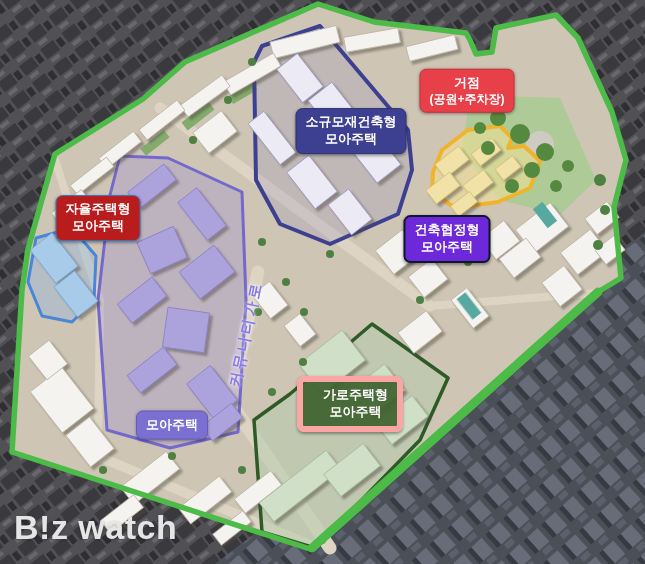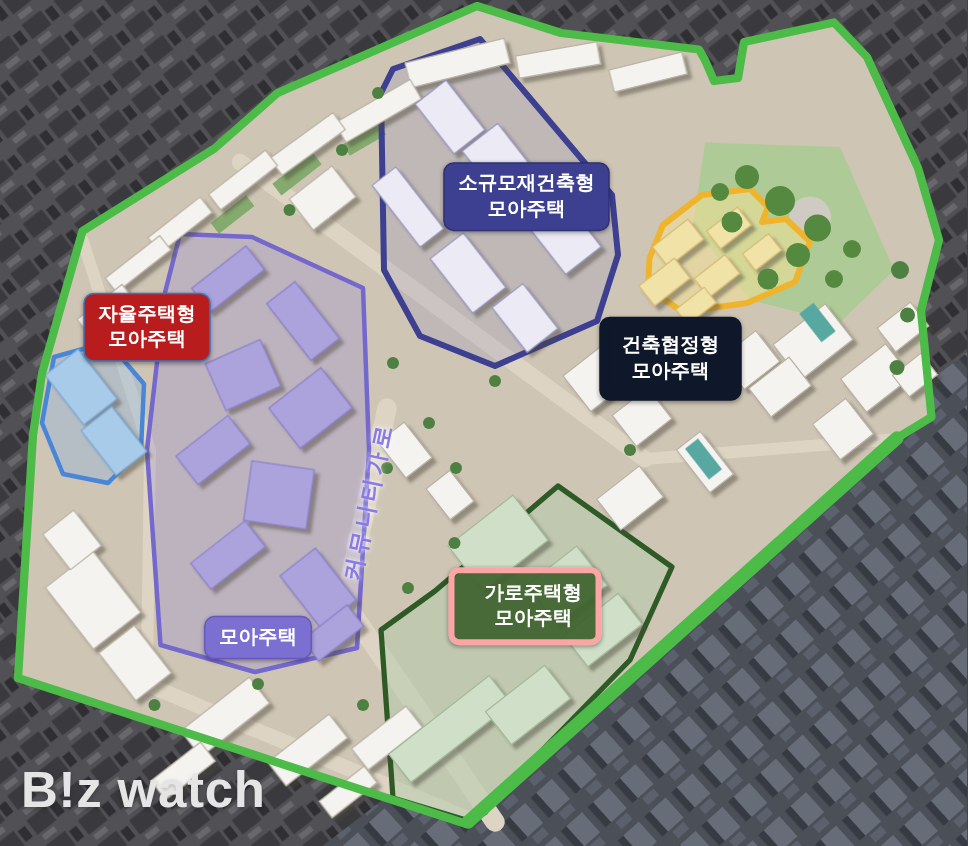--- a/index.html
+++ b/index.html
@@ -6,24 +6,24 @@
   .stage{position:relative;width:645px;height:564px;overflow:hidden;
          font-family:"Liberation Sans","DejaVu Sans",sans-serif;background:#56565a;}
   .stage svg{position:absolute;left:0;top:0;}
   .map-label{position:absolute;transform:translate(-50%,-50%);color:#fff;
              font-weight:bold;font-size:13px;line-height:1.3;text-align:center;
              padding:5px 9px;border-radius:7px;white-space:nowrap;
              box-shadow:0 1px 3px rgba(0,0,0,.35);}
   .lbl-navy{background:#3d4090;border:1px solid #2e3173;}
   .lbl-red{background:#e84049;border:1px solid #c92f3a;}
   .lbl-red .sub{font-size:12px;}
-  .lbl-orange{background:#0f172a;border:6px solid #0f172a;}
+  .lbl-orange{background:#6d28d9;border:2px solid #0f172a;}
   .lbl-blue{background:#b91c1c;border:1px solid #3777bd;}
   .lbl-purple{background:#7b70d2;border:1px solid #6659bb;}
-  .lbl-green{background:rgba(62,98,46,.93);border:4px solid #fca5a5;padding-left:20px;}
+  .lbl-green{background:rgba(62,98,46,.93);border:6px solid #fca5a5;padding-left:20px;}
   .road-label{position:absolute;left:246px;top:334px;
               transform:translate(-50%,-50%) rotate(-78deg);
               color:#8a7ae6;font-weight:bold;font-size:15px;letter-spacing:3px;
               white-space:nowrap;
               text-shadow:0 0 3px rgba(255,255,255,.85),0 0 6px rgba(255,255,255,.6);}
   .watermark{position:absolute;left:14px;top:508px;color:#e5e5e5;
              font-weight:700;font-size:34px;letter-spacing:.5px;
              text-shadow:0 1px 3px rgba(0,0,0,.25);}
 </style>
 </head>
@@ -190,20 +190,24 @@
   </g>
 
   <line x1="598" y1="292" x2="312" y2="548" stroke="#4cbb48" stroke-width="9" stroke-linecap="round"></line>
   <polygon fill="none" stroke="#4cbb48" stroke-width="5.5" stroke-linejoin="round" points="318,4 374,22 466,33 470,40 476,54 492,52 496,28 556,15 578,38 612,112 626,160 614,207 621,278 598,292 310,549 12,452 22,290 28,249 43,196 55,154 143,99 185,62"></polygon>
 </svg>
 
 <div class="map-label lbl-navy" style="left:331px;top:131px;margin-left:20px;">
   <div>소규모재건축형</div>
   <div>모아주택</div>
 </div>
+<div class="map-label lbl-red" style="left:467px;top:91px;">
+  <div>거점</div>
+  <div class="sub">(공원+주차장)</div>
+</div>
 <div class="map-label lbl-orange" style="left:447px;top:239px;">
   <div>건축협정형</div>
   <div>모아주택</div>
 </div>
 <div class="map-label lbl-blue" style="left:98px;top:218px;">
   <div>자율주택형</div>
   <div>모아주택</div>
 </div>
 <div class="map-label lbl-purple" style="left:172px;top:425px;">
   <div>모아주택</div>

